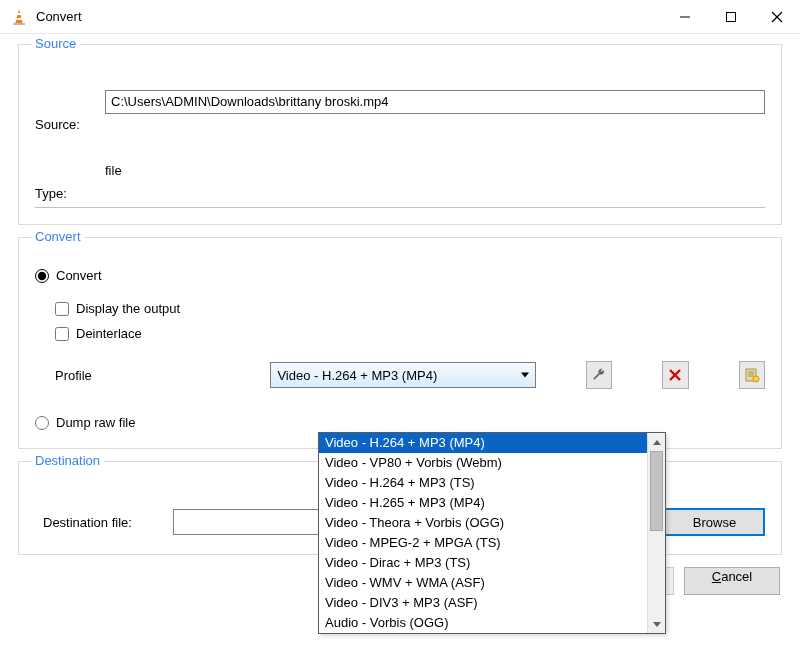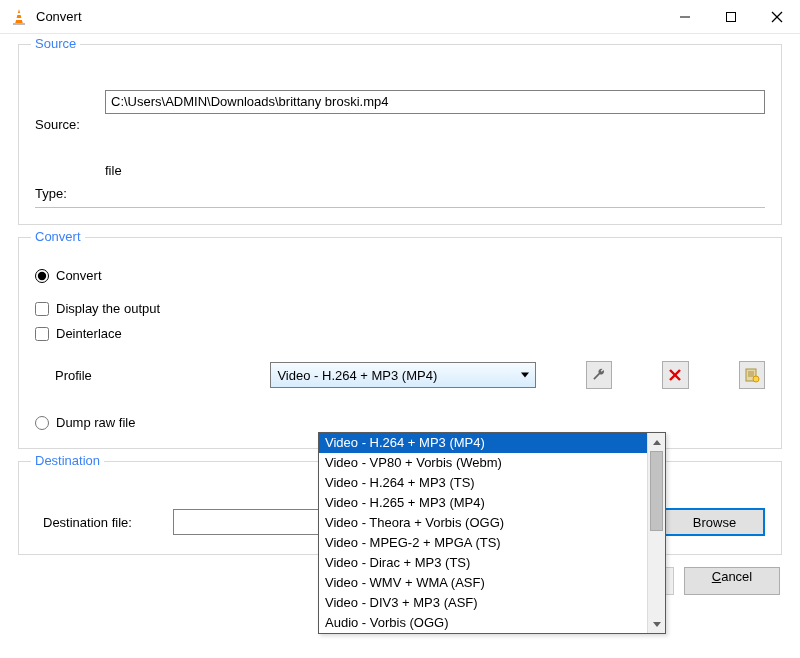--- a/index.html
+++ b/index.html
@@ -72,21 +72,21 @@
     box-shadow: 0 1px 0 #fff;
   }
   
   .radio-row, .check-row {
     display: flex; align-items: center;
     margin-bottom: 10px;
   }
   .radio-row input[type=radio], .check-row input[type=checkbox] {
      margin: 0 7px 0 0;
   }
-  .indent { }
+  .indent { margin-left: 20px; }
   .profile-row {
     display: flex; align-items: center;
     margin-top: 20px;
     margin-bottom: 6px;
     gap: 44px;
   }
   .profile-label { width: 230px; padding-left: 20px; }
   .profile-select {
     width: 318px; height: 26px;
     border: 1px solid #7a7a7a;

